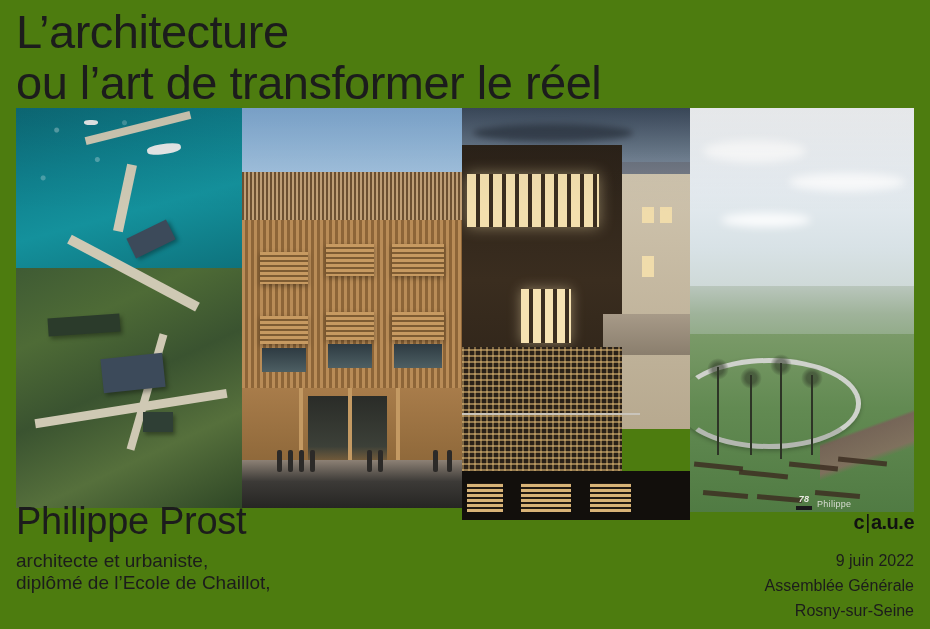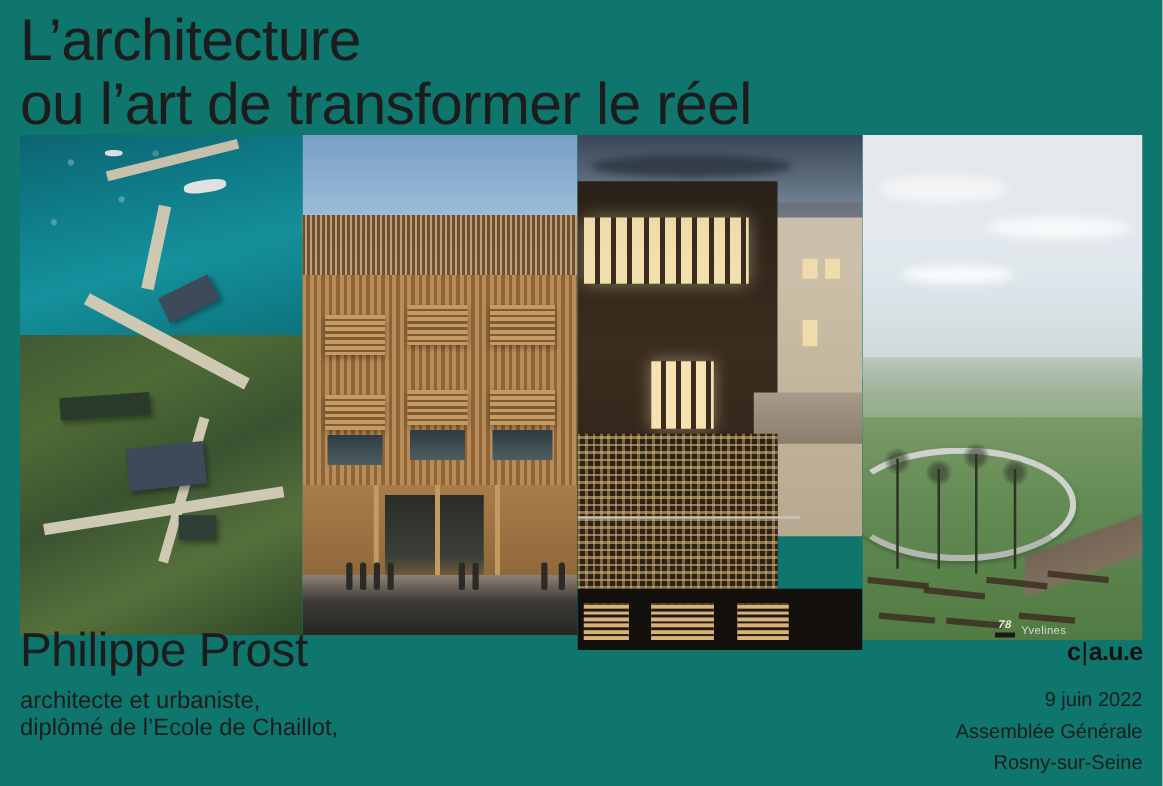--- a/index.html
+++ b/index.html
@@ -11,21 +11,21 @@
     width: 930px;
     height: 629px;
     overflow: hidden;
     font-family: "Liberation Sans", sans-serif;
     color: #1a1a1a;
     position: relative;
   }
   .poster {
     position: absolute;
     inset: 0;
-    background: #0f766e;
+    background: #4d7c0f;
   }
 
   
   .title-block {
     position: absolute;
     left: 16px;
     top: 8px;
     z-index: 30;
     line-height: 1.0;
     letter-spacing: -0.5px;
@@ -503,21 +503,21 @@
     </div>
 
   </div>
 
   <div class="logo">
     <div class="logo-top">
       <div class="logo-dept">
         <span class="logo-num">78</span>
         <span class="logo-bar"></span>
       </div>
-      <span class="logo-region">Yvelines</span>
+      <span class="logo-region">Philippe</span>
     </div>
     <div class="logo-word">
       <span>c</span><span class="logo-sep">|</span><span>a.u.e</span>
     </div>
   </div>
 
   <div class="speaker-name">Philippe Prost</div>
   <div class="speaker-role">
     <div>architecte et urbaniste,</div>
     <div>diplômé de l’Ecole de Chaillot,</div>

